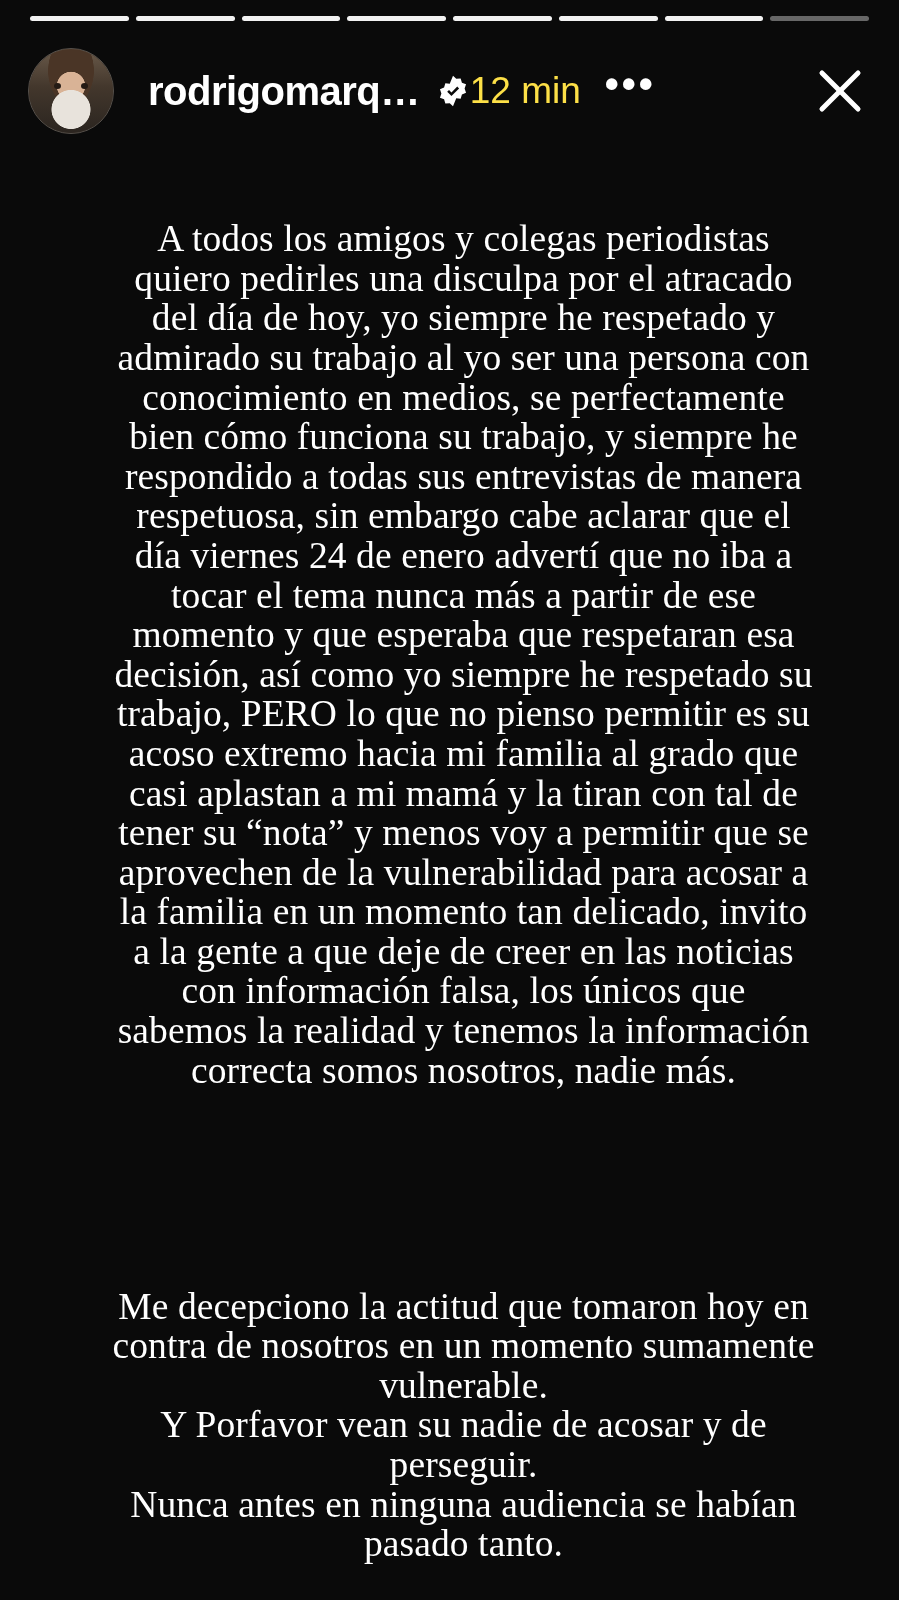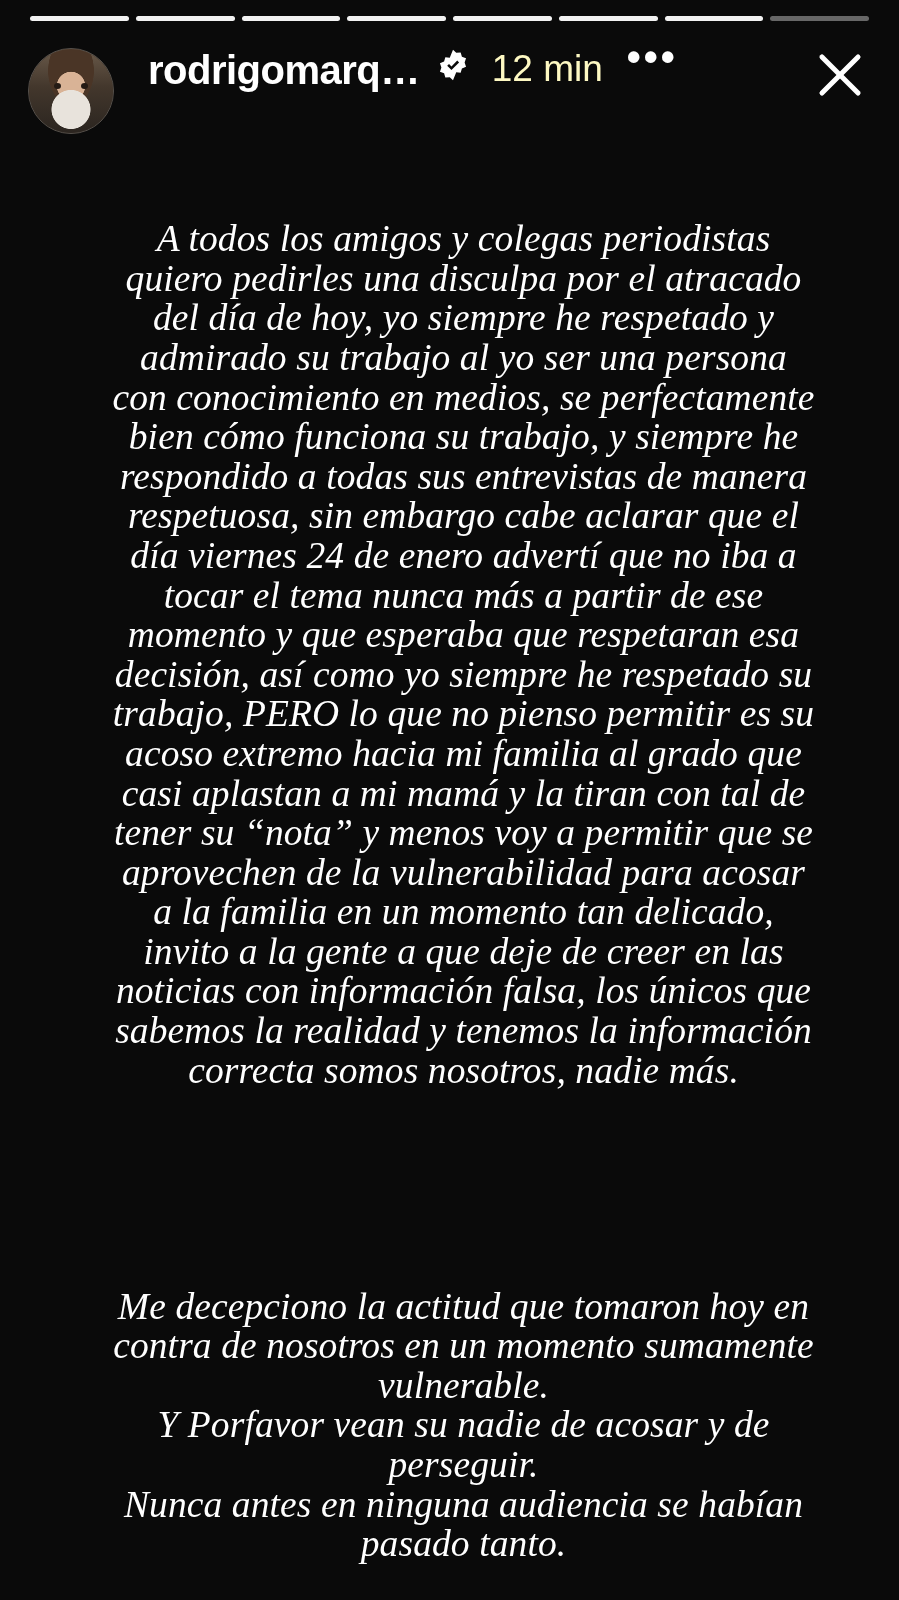--- a/index.html
+++ b/index.html
@@ -41,21 +41,21 @@
     background: rgba(255,255,255,0.38);
   }
   
   .header {
     position: absolute;
     top: 48px;
     left: 28px;
     right: 30px;
     height: 86px;
     display: flex;
-    align-items: flex-start;
+    align-items: center;
     font-family: "Liberation Sans", sans-serif;
   }
   .avatar {
     width: 84px;
     height: 84px;
     border-radius: 50%;
     flex: 0 0 auto;
     overflow: hidden;
     position: relative;
     background: #3b3026;
@@ -96,23 +96,22 @@
     white-space: nowrap;
   }
   .verified {
     margin-left: 16px;
     width: 34px;
     height: 34px;
     flex: 0 0 auto;
     position: relative;
   }
   .timestamp {
-    margin-left: 22px;
     font-size: 37px;
-    color: #fef9c3;
+    color: #fde047;
     font-weight: 400;
     white-space: nowrap;
   }
   .more-btn {
     margin-left: 24px;
     font-size: 40px;
     line-height: 18px;
     color: #ffffff;
     letter-spacing: 3px;
     font-weight: 700;
@@ -147,21 +146,21 @@
     left: 96px;
     right: 84px;
     text-align: center;
     font-family: "Liberation Serif", serif;
     font-size: 37.5px;
     line-height: 1.056;
     color: #ffffff;
     letter-spacing: 0.1px;
     white-space: pre-wrap;
   }
-  .para { margin: 0 0 0 16px; font-style: italic; }
+  .para { margin: 0 0 0 16px; }
   .gap { height: 38px; }
 </style>
 </head>
 <body>
 
 <div class="story">
 
   <div class="progress-bar">
     <div class="progress-seg"></div>
     <div class="progress-seg"></div>

